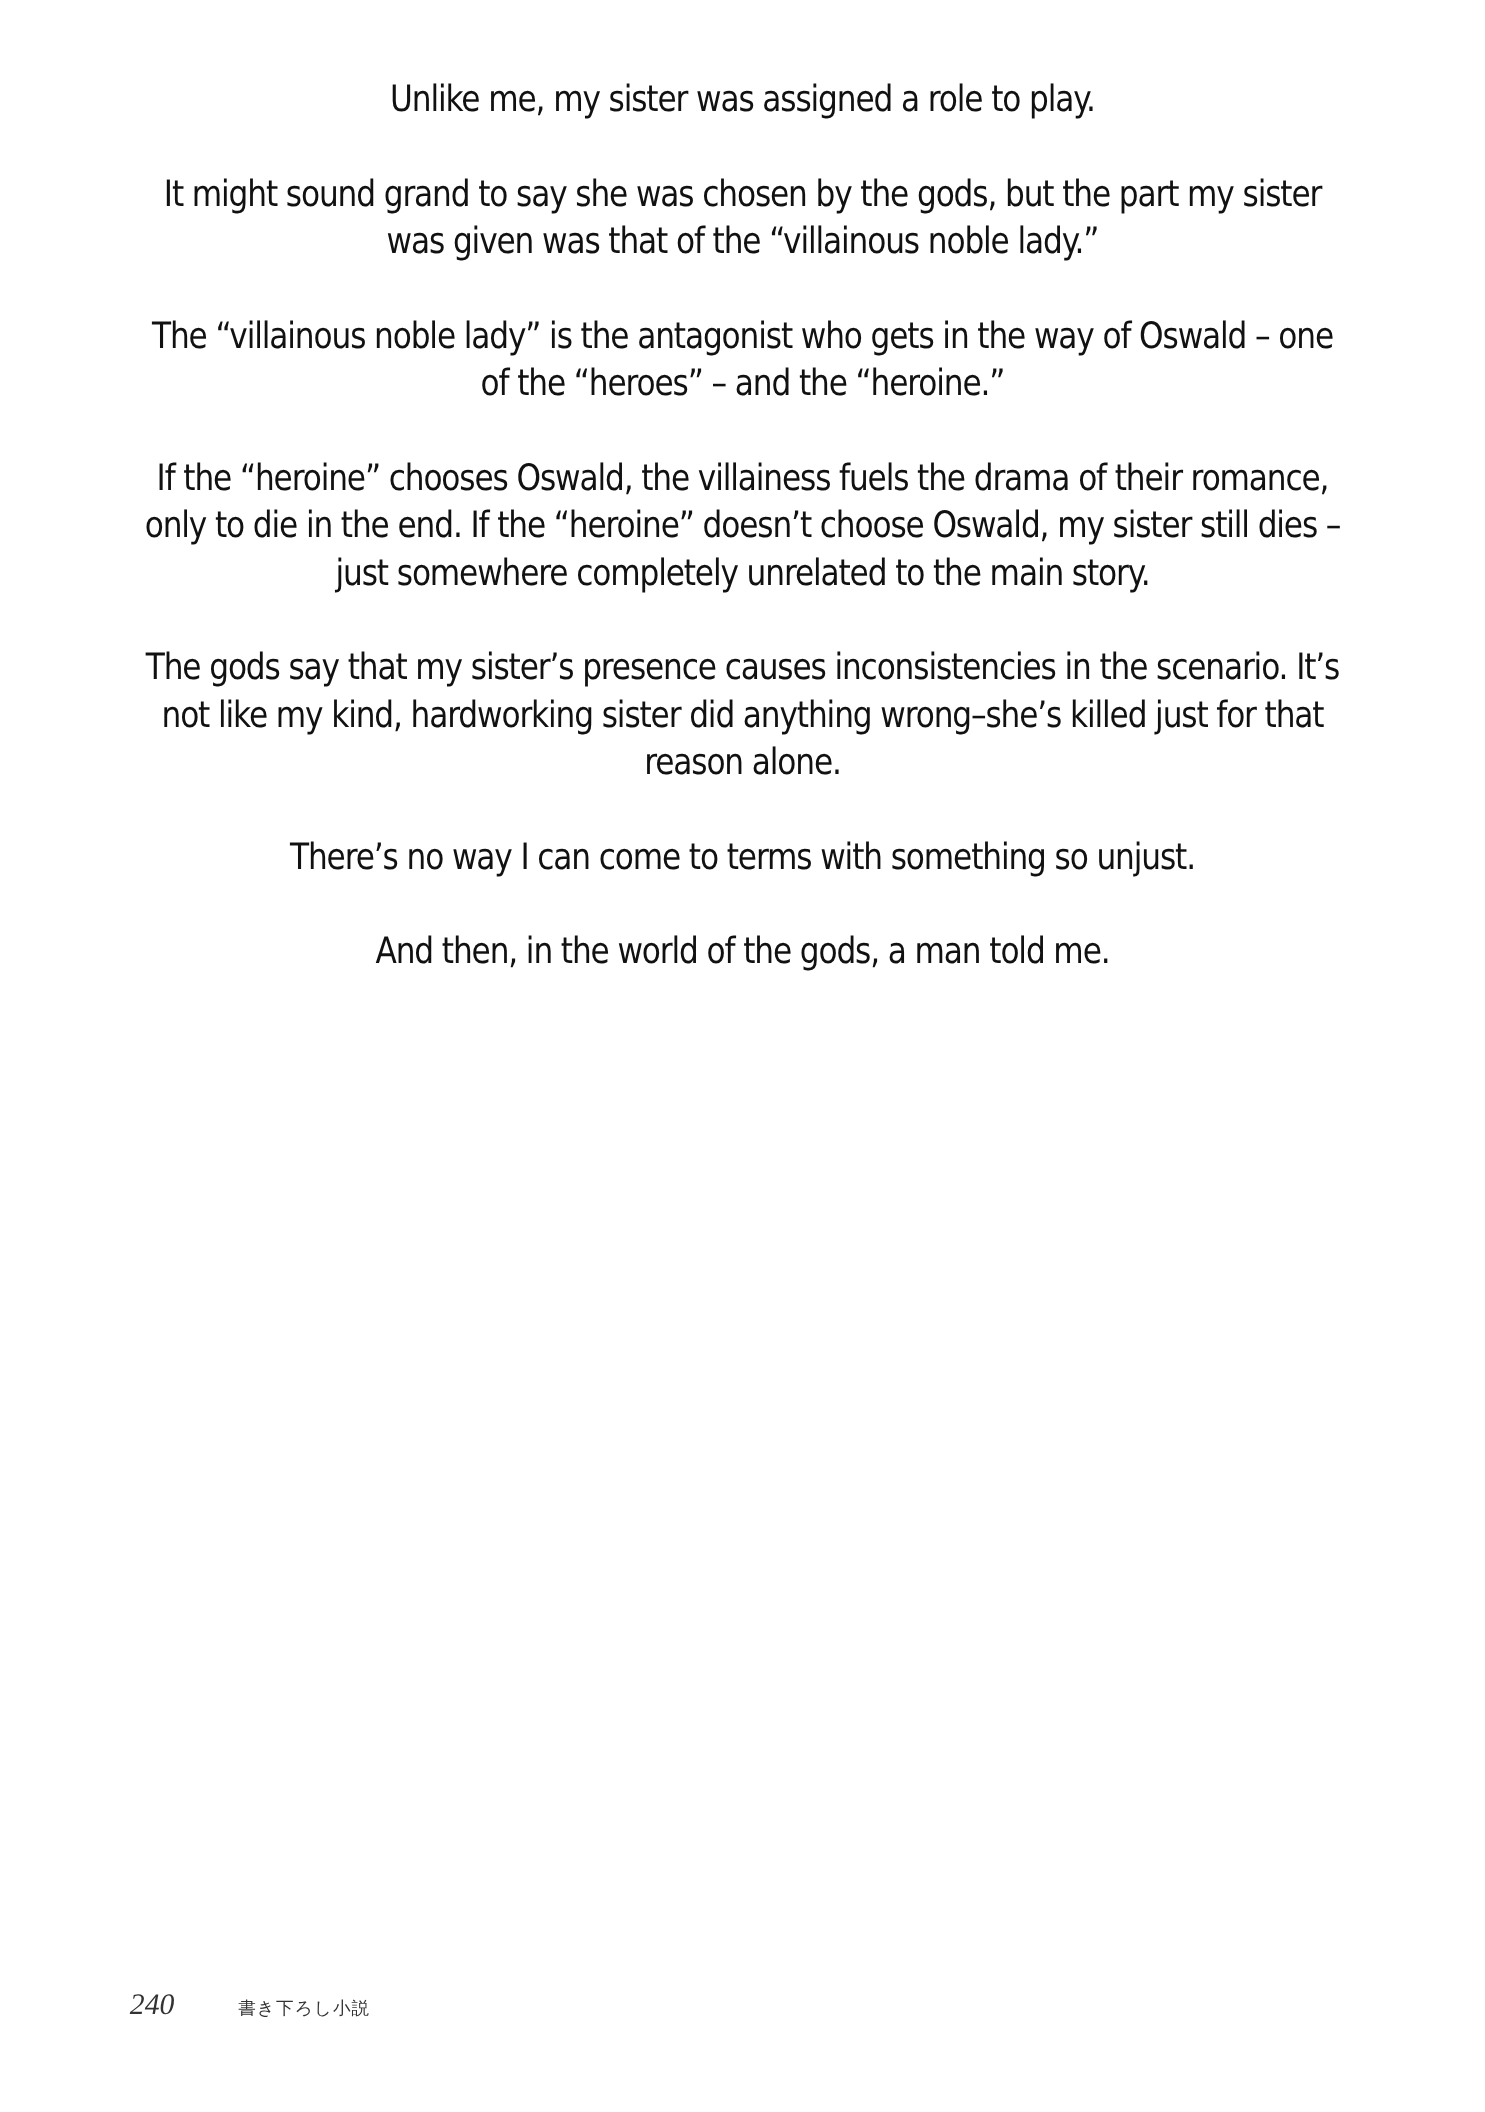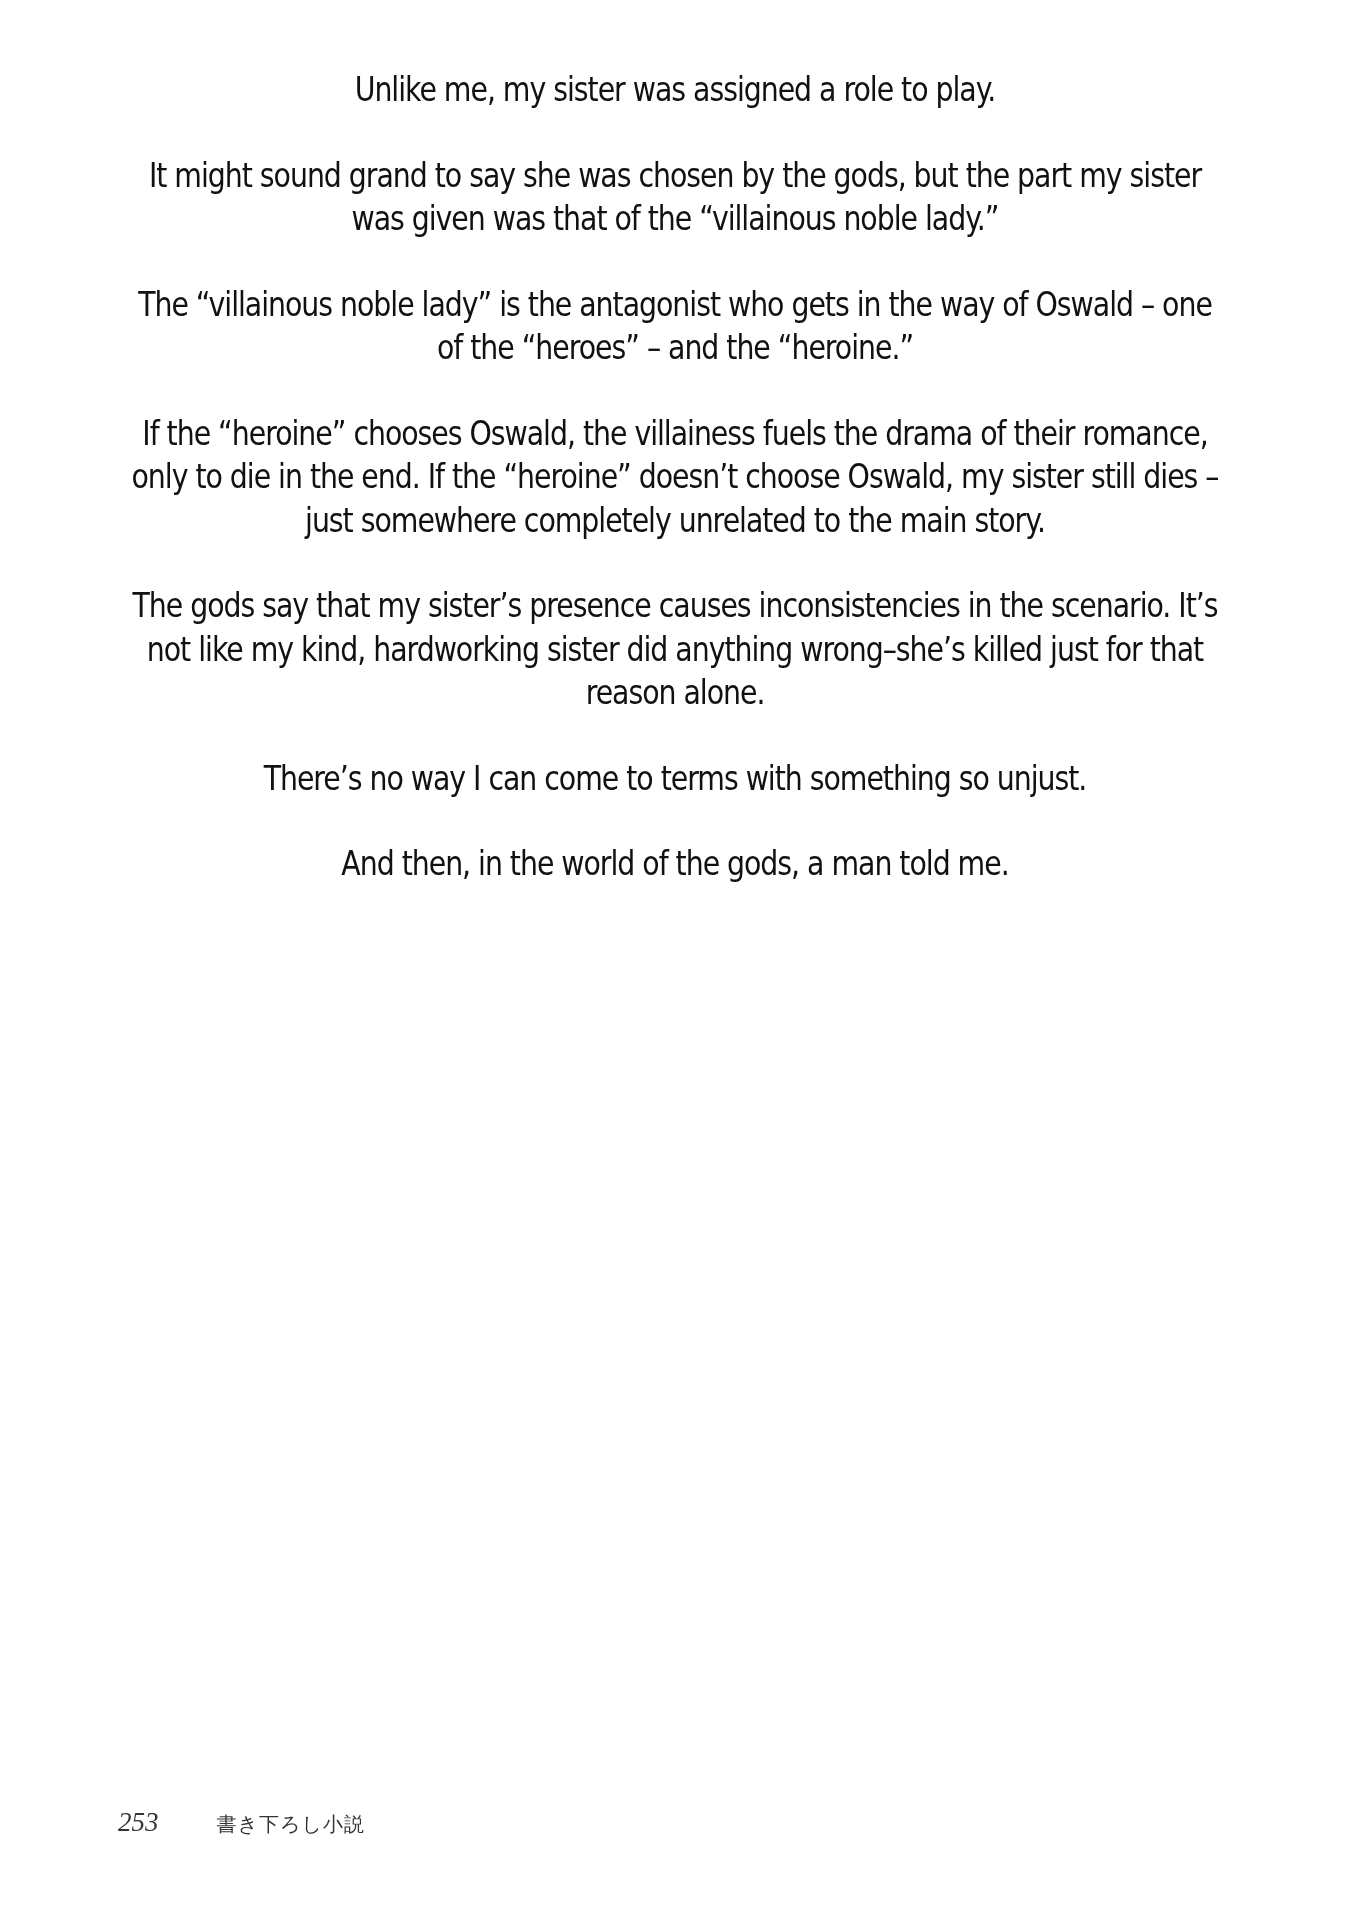--- a/index.html
+++ b/index.html
@@ -39,34 +39,34 @@
       gap: 58px;
     }
     .page-number {
       font-family: "Liberation Serif", serif;
       font-style: italic;
       font-size: 27px;
       color: #333333;
     }
     .running-title {
       font-family: "DejaVu Sans", sans-serif;
-      font-size: 20px;
+      font-size: 16px;
       color: #333333;
       letter-spacing: 1px;
     }
   </style>
 </head>
 <body>
 
 <div class="page-body">
   <p class="paragraph">Unlike me, my sister was assigned a role to play.</p>
   <p class="paragraph">It might sound grand to say she was chosen by the gods, but the part my sister was given was that of the “villainous noble lady.”</p>
   <p class="paragraph">The “villainous noble lady” is the antagonist who gets in the way of Oswald – one of the “heroes” – and the “heroine.”</p>
   <p class="paragraph">If the “heroine” chooses Oswald, the villainess fuels the drama of their romance, only to die in the end. If the “heroine” doesn’t choose Oswald, my sister still dies – just somewhere completely unrelated to the main story.</p>
   <p class="paragraph">The gods say that my sister’s presence causes inconsistencies in the scenario. It’s not like my kind, hardworking sister did anything wrong–she’s killed just for that reason alone.</p>
   <p class="paragraph">There’s no way I can come to terms with something so unjust.</p>
   <p class="paragraph">And then, in the world of the gods, a man told me.</p>
 </div>
 
 <div class="folio">
-  <span class="page-number">253</span>
+  <span class="page-number">240</span>
   <span class="running-title">書き下ろし小説</span>
 </div>
 
 </body></html>

